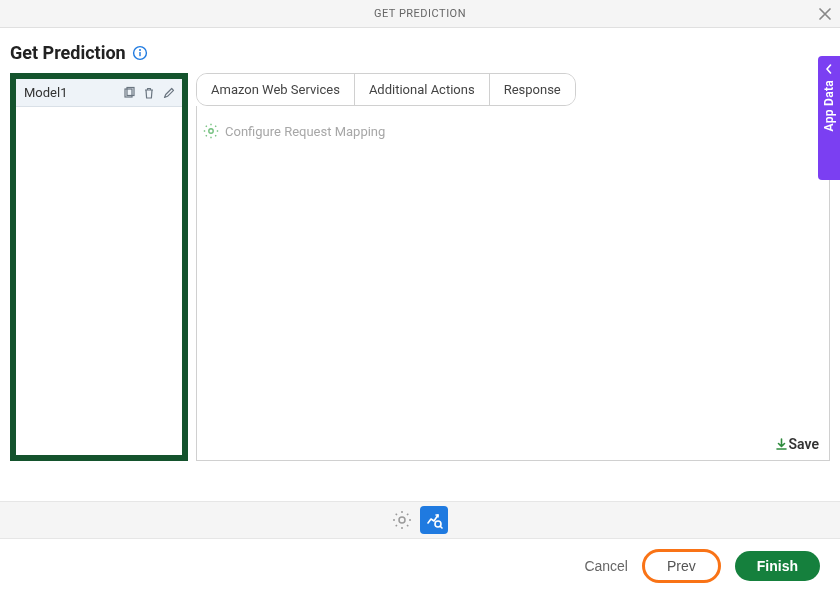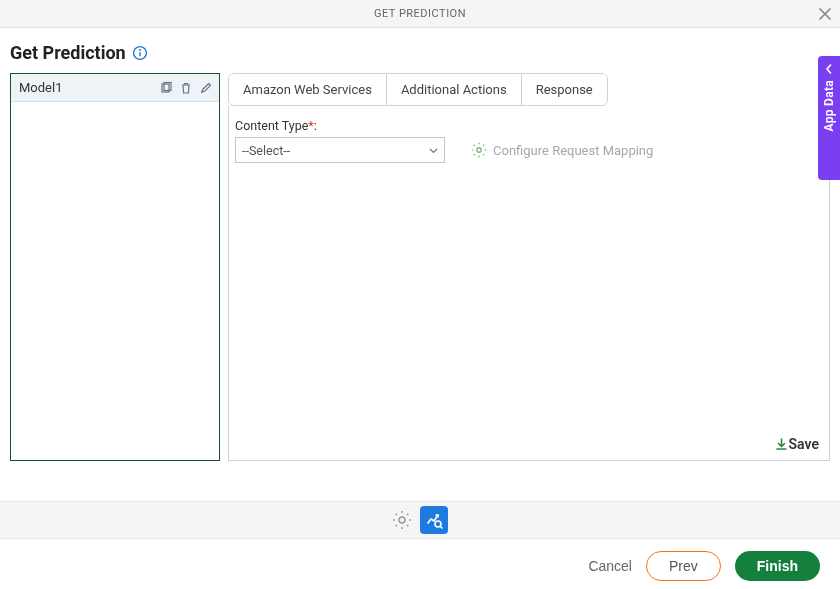--- a/index.html
+++ b/index.html
@@ -63,22 +63,22 @@
     margin-top: 6px;
     letter-spacing: 0.3px;
   }
 
   .body-row {
     display: flex;
     padding: 0 10px;
     height: 388px;
   }
   .sidebar {
-    width: 210px;
-    border: 1px solid #14532d;
+    width: 178px;
+    border: 6px solid #14532d;
     display: flex;
     flex-direction: column;
     background: #fff;
   }
   .model-item {
     display: flex;
     align-items: center;
     justify-content: space-between;
     background: #eef3f8;
     border-bottom: 1px solid #d9e0e7;
@@ -102,21 +102,21 @@
 
   .main {
     flex: 1;
     margin-left: 8px;
     display: flex;
     flex-direction: column;
   }
   .tabs {
     display: flex;
     border: 1px solid #d0d0d0;
-    border-radius: 6px;
+    border-radius: 11px;
     overflow: hidden;
     width: fit-content;
   }
   .tab {
     padding: 8px 14px;
     font-size: 13px;
     color: #444;
     background: #fff;
     border-right: 1px solid #d0d0d0;
     cursor: pointer;
@@ -208,21 +208,21 @@
   .footer {
     height: 54px;
     display: flex;
     align-items: center;
     justify-content: flex-end;
     gap: 14px;
     padding: 0 20px;
   }
   .btn-cancel { color: #666; font-size: 14px; cursor: pointer; background:none; border:none;margin-left:44px; }
   .btn-prev {
-    border: 1px solid #f97316;
+    border: 3px solid #f97316;
     background: #fff;
     color: #555;
     border-radius: 18px;
     padding: 6px 22px;
     font-size: 14px;
     cursor: pointer;
   }
   .btn-finish {
     background: #15803d;
     color: #fff;
@@ -297,33 +297,20 @@
 
   <div class="main">
     <div class="tabs">
       <div class="tab"><span>Amazon Web Services</span></div>
       <div class="tab"><span>Additional Actions</span></div>
       <div class="tab"><span>Response</span></div>
     </div>
 
     <div class="form-area-outer">
       <div class="field-row">
-        <div class="field-col">
-          <div class="field-label">
-            <span>Content Type</span><span class="req">*</span><span>:</span>
-          </div>
-          <div class="select-box">
-            <span>--Select--</span>
-            <span class="select-caret">
-              <svg width="9" height="9" viewBox="0 0 9 9">
-                  <path d="M1 3 L4.5 6.5 L8 3" fill="none" stroke="currentColor" stroke-width="1.2"></path>
-                </svg>
-            </span>
-          </div>
-        </div>
         <div class="config-link">
           <span class="gear">
             <svg width="16" height="16" viewBox="0 0 16 16">
                 <circle cx="8" cy="8" r="2.2" fill="none" stroke="currentColor" stroke-width="1.4"></circle>
                 <g stroke="currentColor" stroke-width="1.4">
                   <path d="M8 2.2 V0.8 M8 15.2 V13.8 M13.8 8 H15.2 M0.8 8 H2.2 M12.2 3.8 l1-1 M2.8 13.2 l1-1 M12.2 12.2 l1 1 M2.8 2.8 l1 1"></path>
                 </g>
               </svg>
           </span>
           <span>Configure Request Mapping</span>

